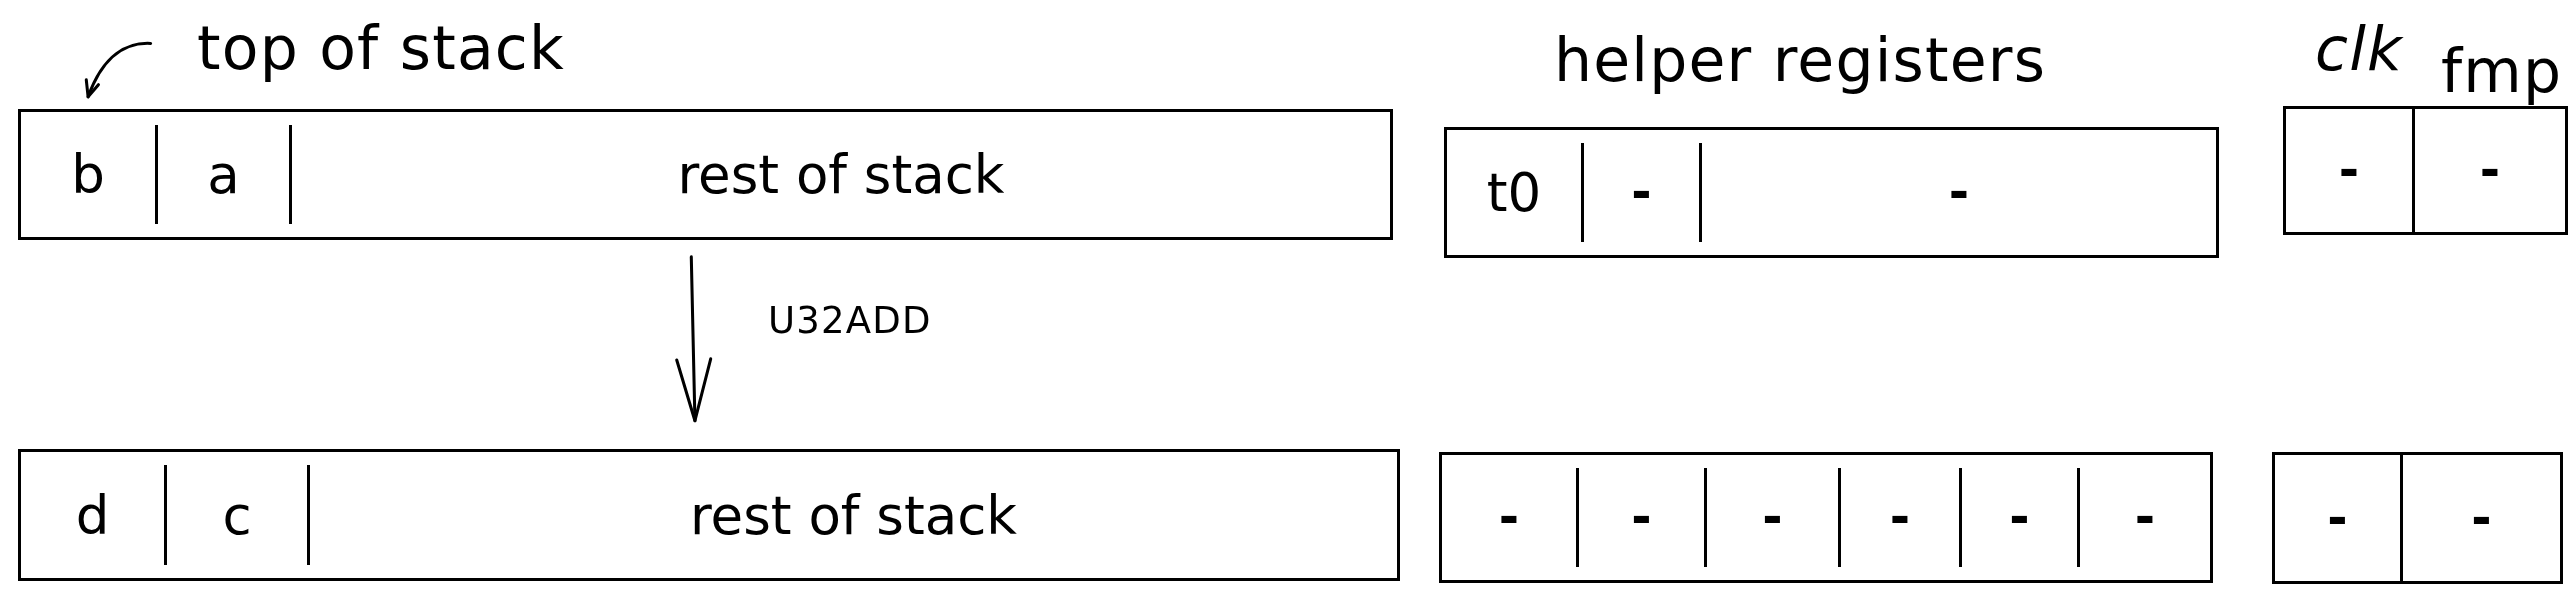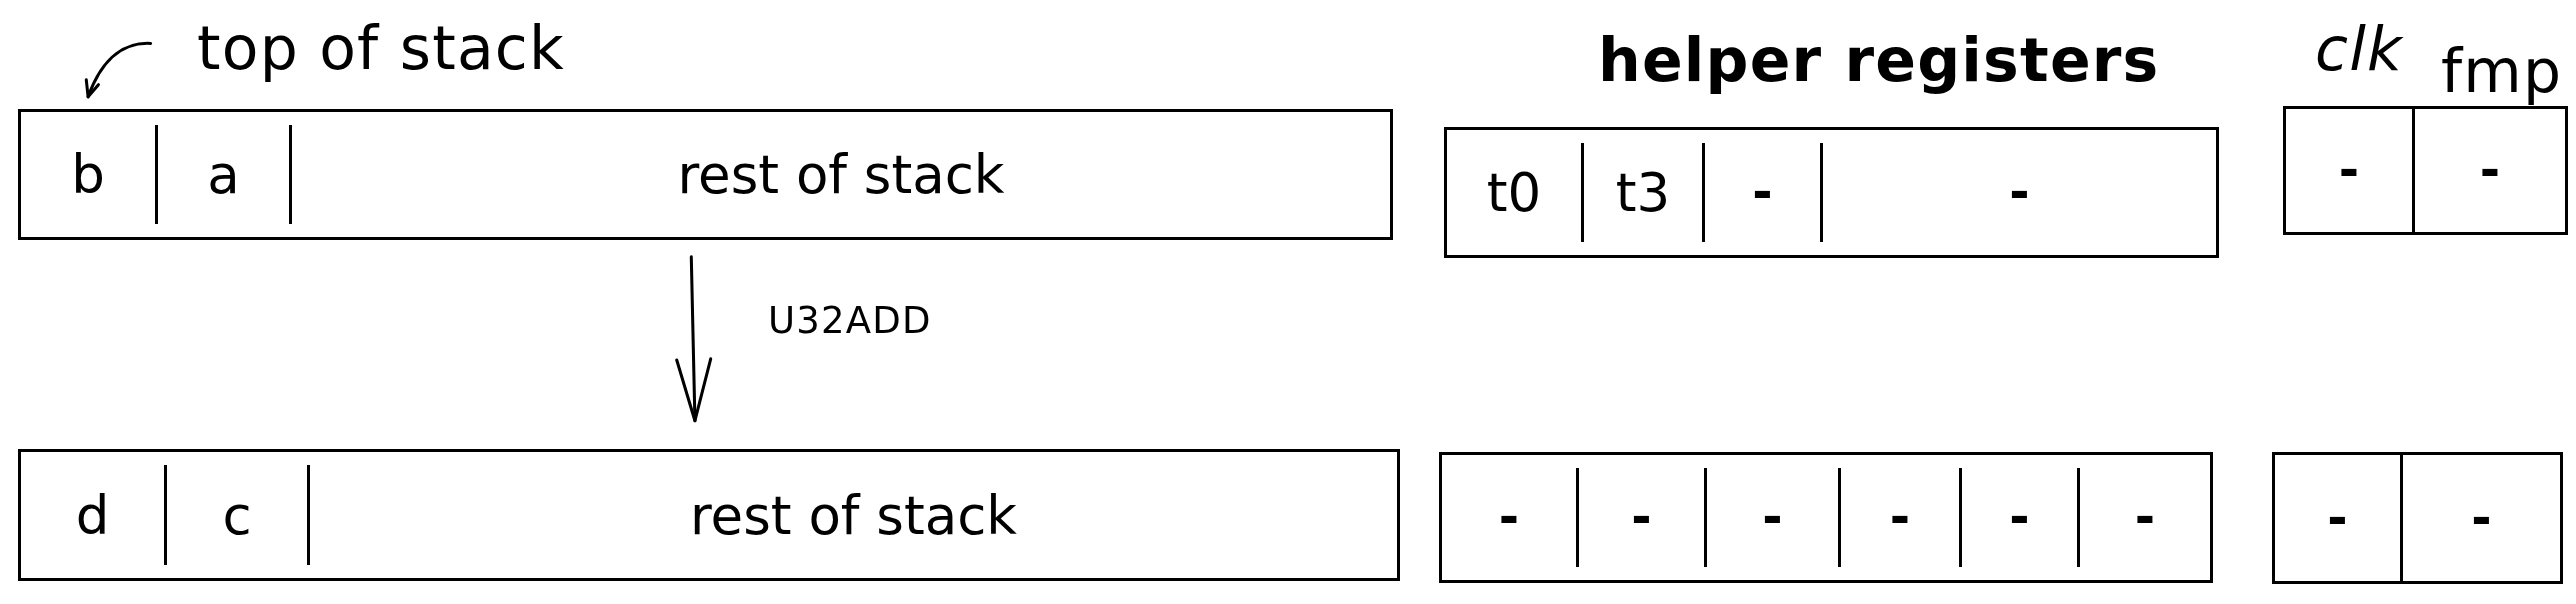--- a/index.html
+++ b/index.html
@@ -16,43 +16,40 @@
 </style>
 </head>
 <body>
 
 <svg class="arrow" style="left:79px;top:36px;" width="85" height="67" viewBox="0 0 140 110">
   <path d="M118 12 C 80 10, 40 30, 15 100" stroke="#000" stroke-width="5" fill="none" stroke-linecap="round"></path>
   <path d="M15 100 L 12 72 M15 100 L 32 80" stroke="#000" stroke-width="5" fill="none" stroke-linecap="round"></path>
 </svg>
 <div class="label" style="left:197px;top:18px;">top of stack</div>
 
-<div class="label" style="left:1598px;top:30px;font-weight:bold;">helper registers</div>
+<div class="label" style="left:1554px;top:30px;">helper registers</div>
 
 <div class="label" style="left:2315px;top:19px;font-style:italic;">clk</div>
 <div class="label" style="left:2441px;top:41px;">fmp</div>
 
 <div class="box" style="left:18px;top:109px;width:1375px;height:131px;">
   <div class="cell div" style="width:137px;">
     <span>b</span>
   </div>
   <div class="cell div" style="width:134px;">
     <span>a</span>
   </div>
   <div class="cell grow">
     <span>rest of stack</span>
   </div>
 </div>
 
 <div class="box" style="left:1444px;top:127px;width:775px;height:131px;">
   <div class="cell div" style="width:137px;">
       <span>t0</span>
-    </div>
-  <div class="cell div" style="width:121px;">
-      <span>t3</span>
     </div>
   <div class="cell div dash" style="width:118px;">
       <span>-</span>
     </div>
   <div class="cell grow dash">
       <span>-</span>
     </div>
 </div>
 
 <div class="box" style="left:2283px;top:106px;width:285px;height:129px;">

